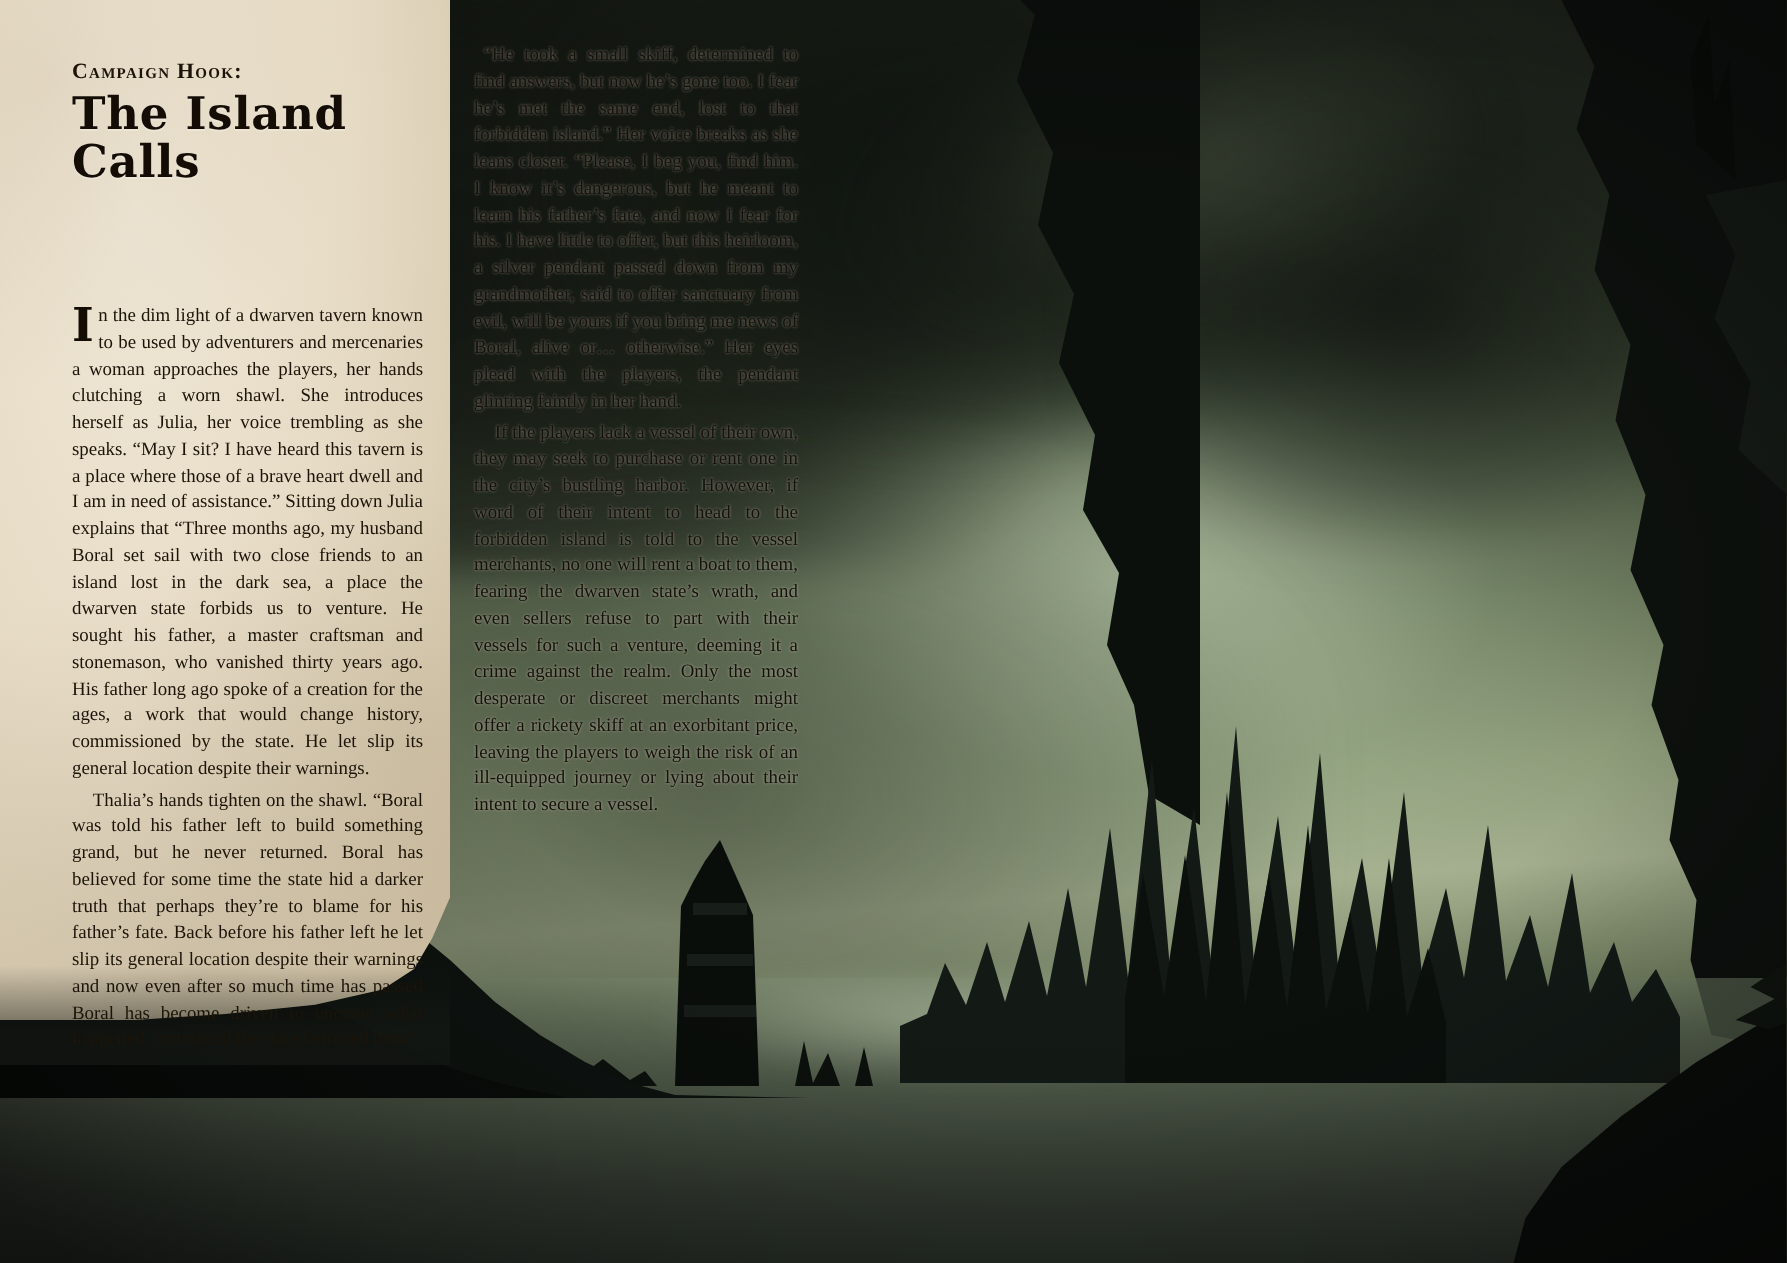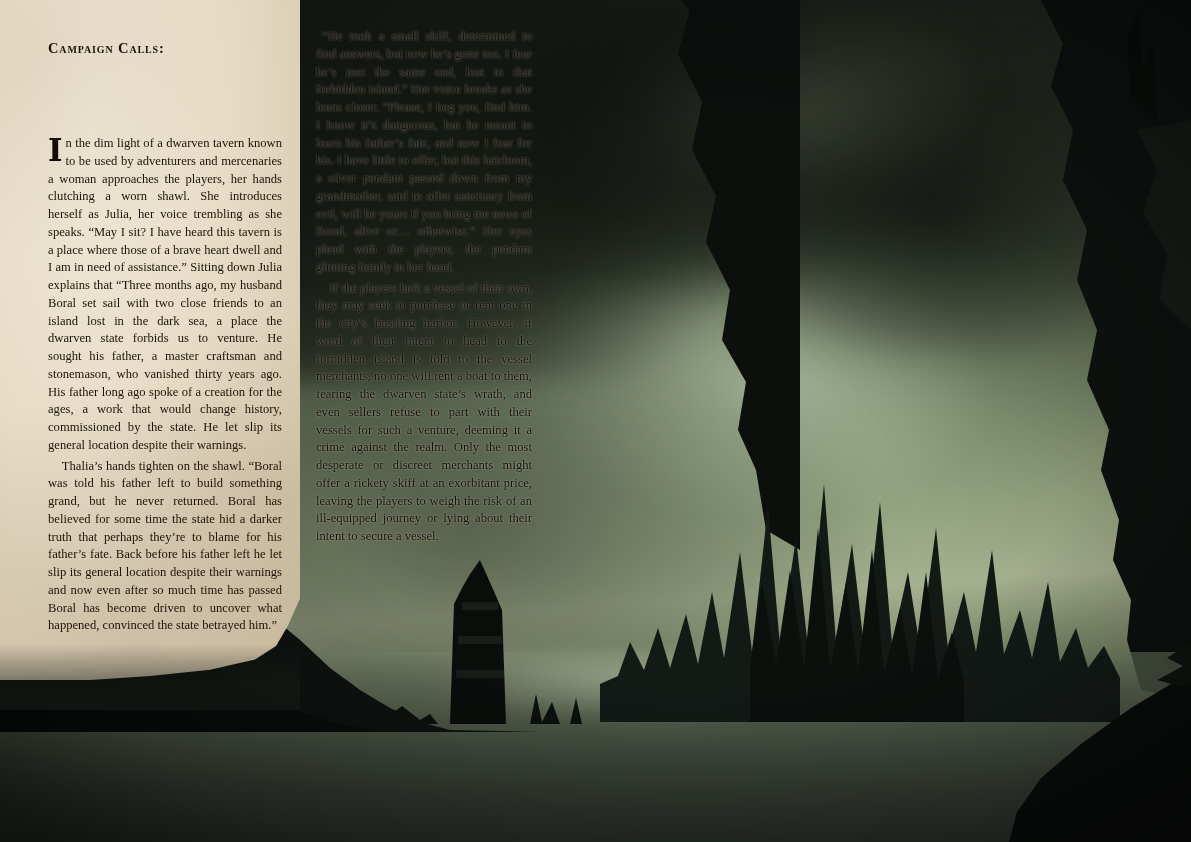--- a/index.html
+++ b/index.html
@@ -282,21 +282,22 @@
     <path d="M260,60 L200,96 L150,132 L110,166 L86,200 L78,230 L260,230 Z" fill="#0a0d0b"></path>
     <path d="M260,30 L236,46 L252,54 L226,68 L248,74 L260,70 Z" fill="#10150f"></path>
   </svg>
 
   <div class="vignette"></div>
 
   <div class="paper"></div>
   <div class="paper-edge-fade"></div>
 
   <div class="col col-left">
-    <div class="kicker">Campaign Calls:</div>
+    <div class="kicker">Campaign Hook:</div>
+    <h1 class="title">The Island Calls</h1>
     <div class="body-left">
       <p class="first"><span class="dropcap">I</span><span>n the dim light of a dwarven tavern known to be used by adventurers and mercenaries a woman approaches the players, her hands clutching a worn shawl. She introduces herself as Julia, her voice trembling as she speaks. “May I sit? I have heard this tavern is a place where those of a brave heart dwell and I am in need of assistance.” Sitting down Julia explains that “Three months ago, my husband Boral set sail with two close friends to an island lost in the dark sea, a place the dwarven state forbids us to venture. He sought his father, a master craftsman and stonemason, who vanished thirty years ago. His father long ago spoke of a creation for the ages, a work that would change history, commissioned by the state. He let slip its general location despite their warnings.</span></p>
       <p>Thalia’s hands tighten on the shawl. “Boral was told his father left to build something grand, but he never returned. Boral has believed for some time the state hid a darker truth that perhaps they’re to blame for his father’s fate. Back before his father left he let slip its general location despite their warnings and now even after so much time has passed Boral has become driven to uncover what happened, convinced the state betrayed him.”</p>
     </div>
   </div>
 
   <div class="col col-right body-right">
     <p class="first">“He took a small skiff, determined to find answers, but now he’s gone too. I fear he’s met the same end, lost to that forbidden island.” Her voice breaks as she leans closer. “Please, I beg you, find him. I know it’s dangerous, but he meant to learn his father’s fate, and now I fear for his. I have little to offer, but this heirloom, a silver pendant passed down from my grandmother, said to offer sanctuary from evil, will be yours if you bring me news of Boral, alive or… otherwise.” Her eyes plead with the players, the pendant glinting faintly in her hand.</p>
     <p>If the players lack a vessel of their own, they may seek to purchase or rent one in the city’s bustling harbor. However, if word of their intent to head to the forbidden island is told to the vessel merchants, no one will rent a boat to them, fearing the dwarven state’s wrath, and even sellers refuse to part with their vessels for such a venture, deeming it a crime against the realm. Only the most desperate or discreet merchants might offer a rickety skiff at an exorbitant price, leaving the players to weigh the risk of an ill-equipped journey or lying about their intent to secure a vessel.</p>
   </div>

